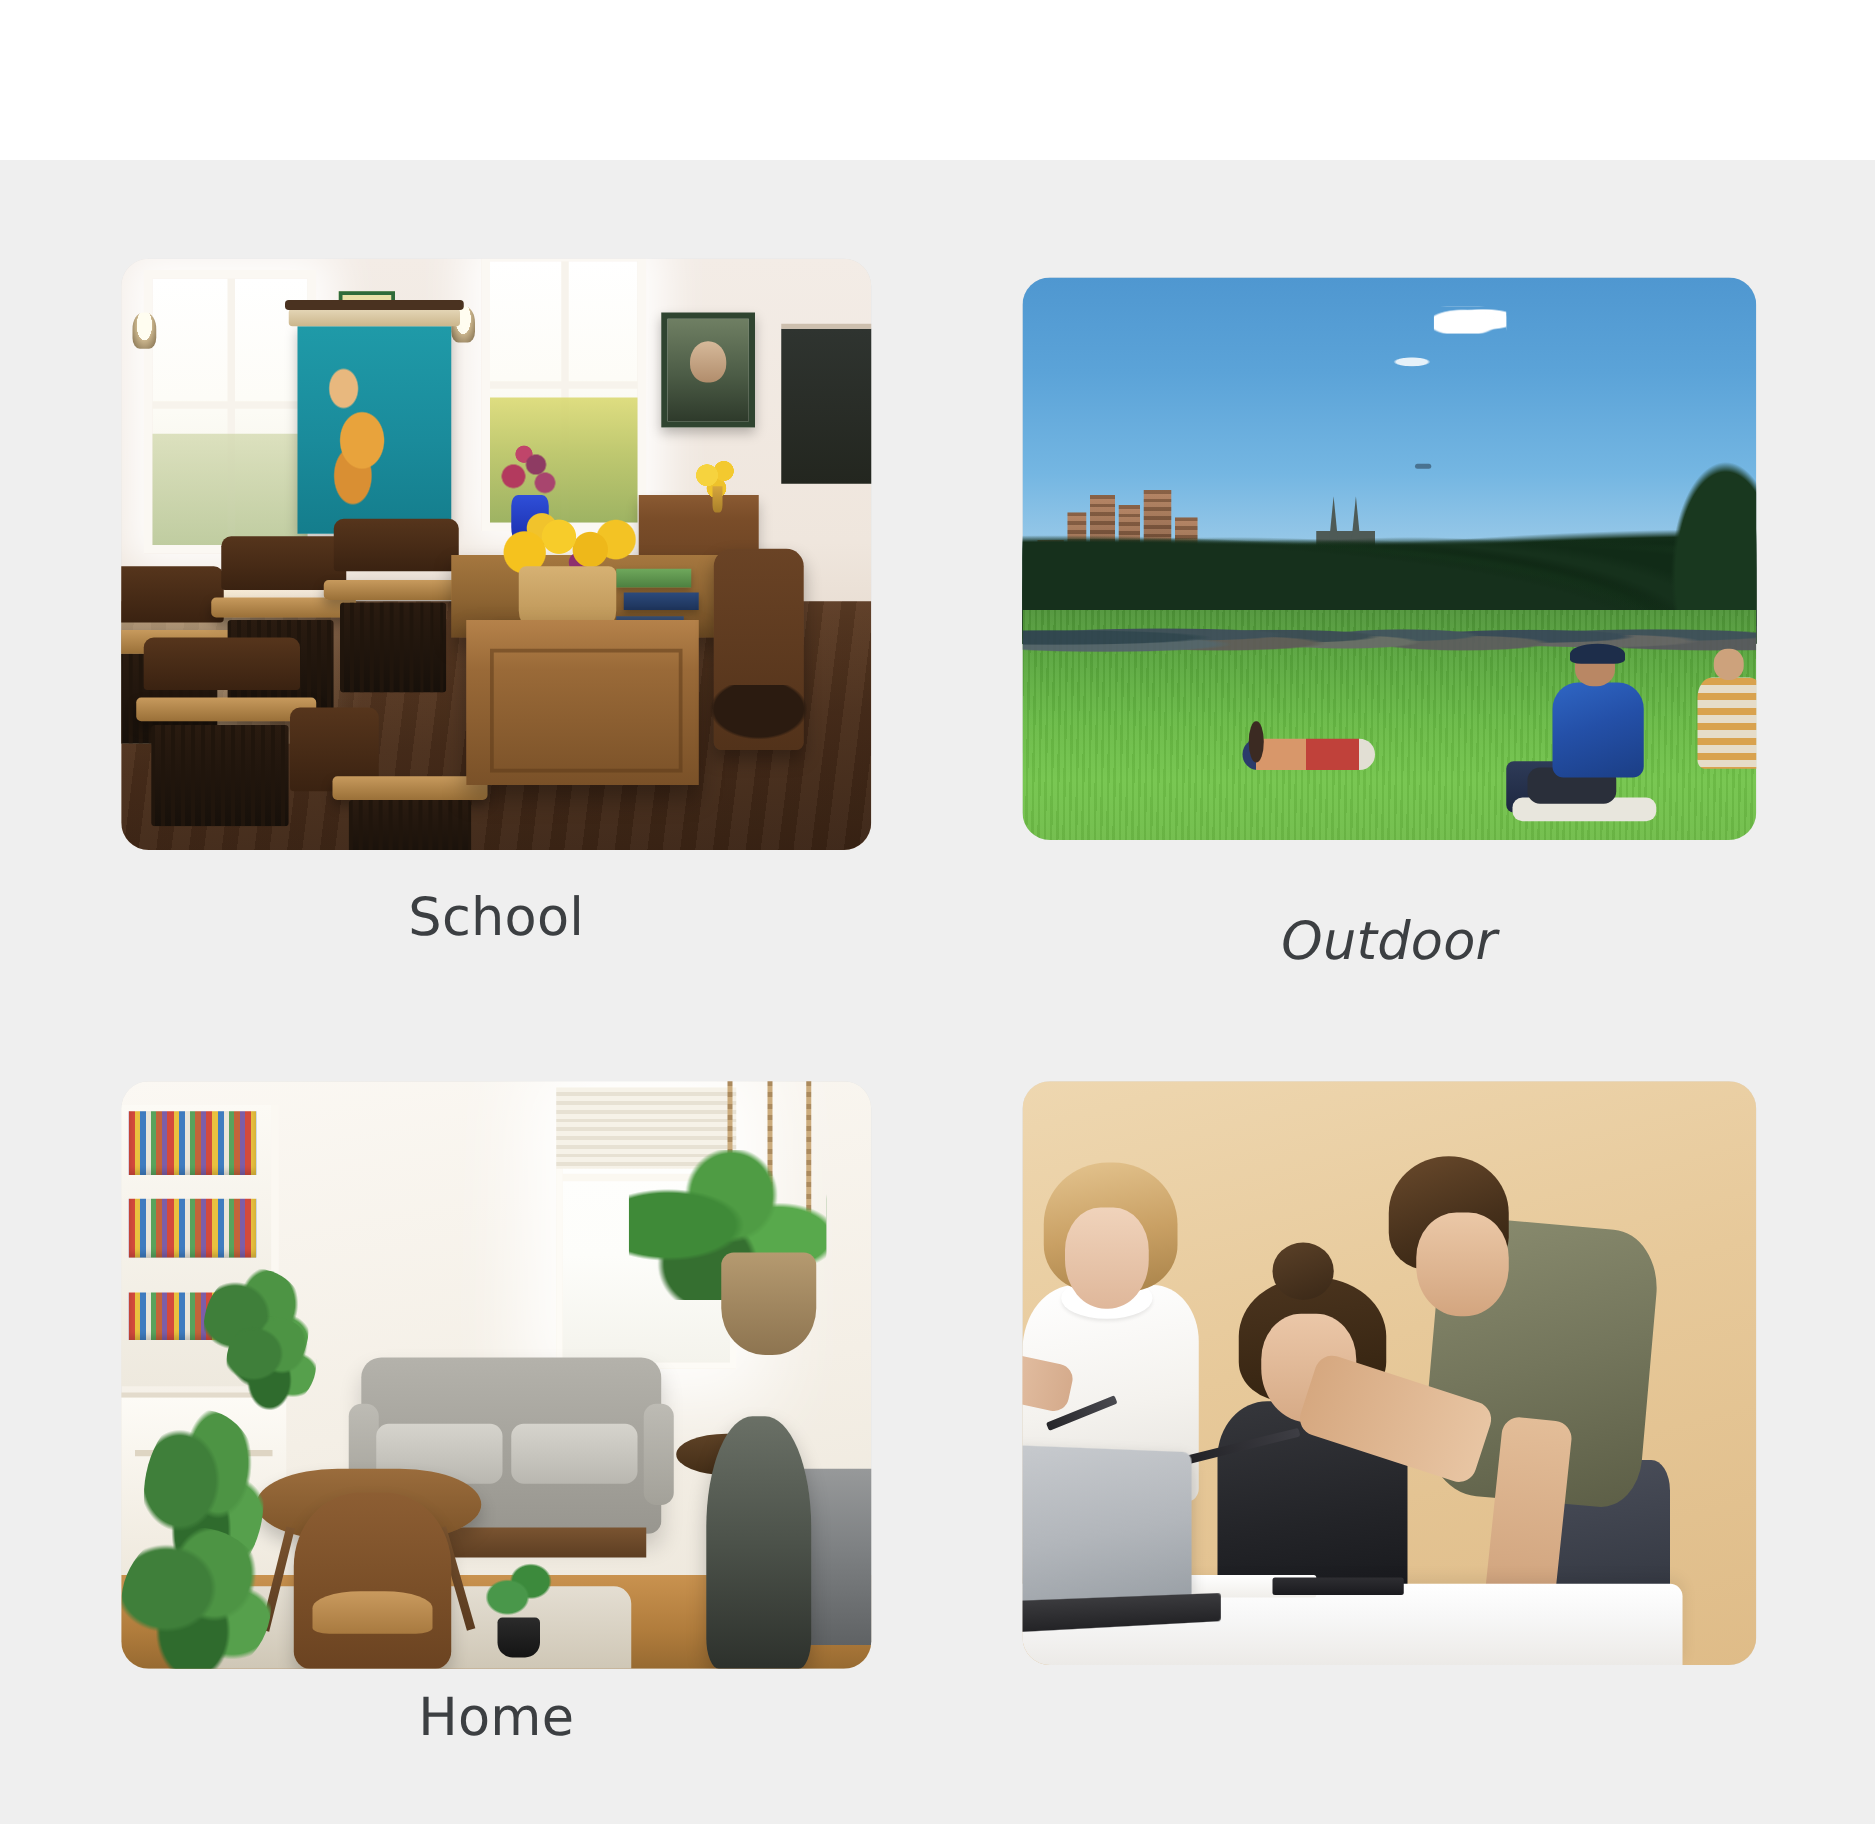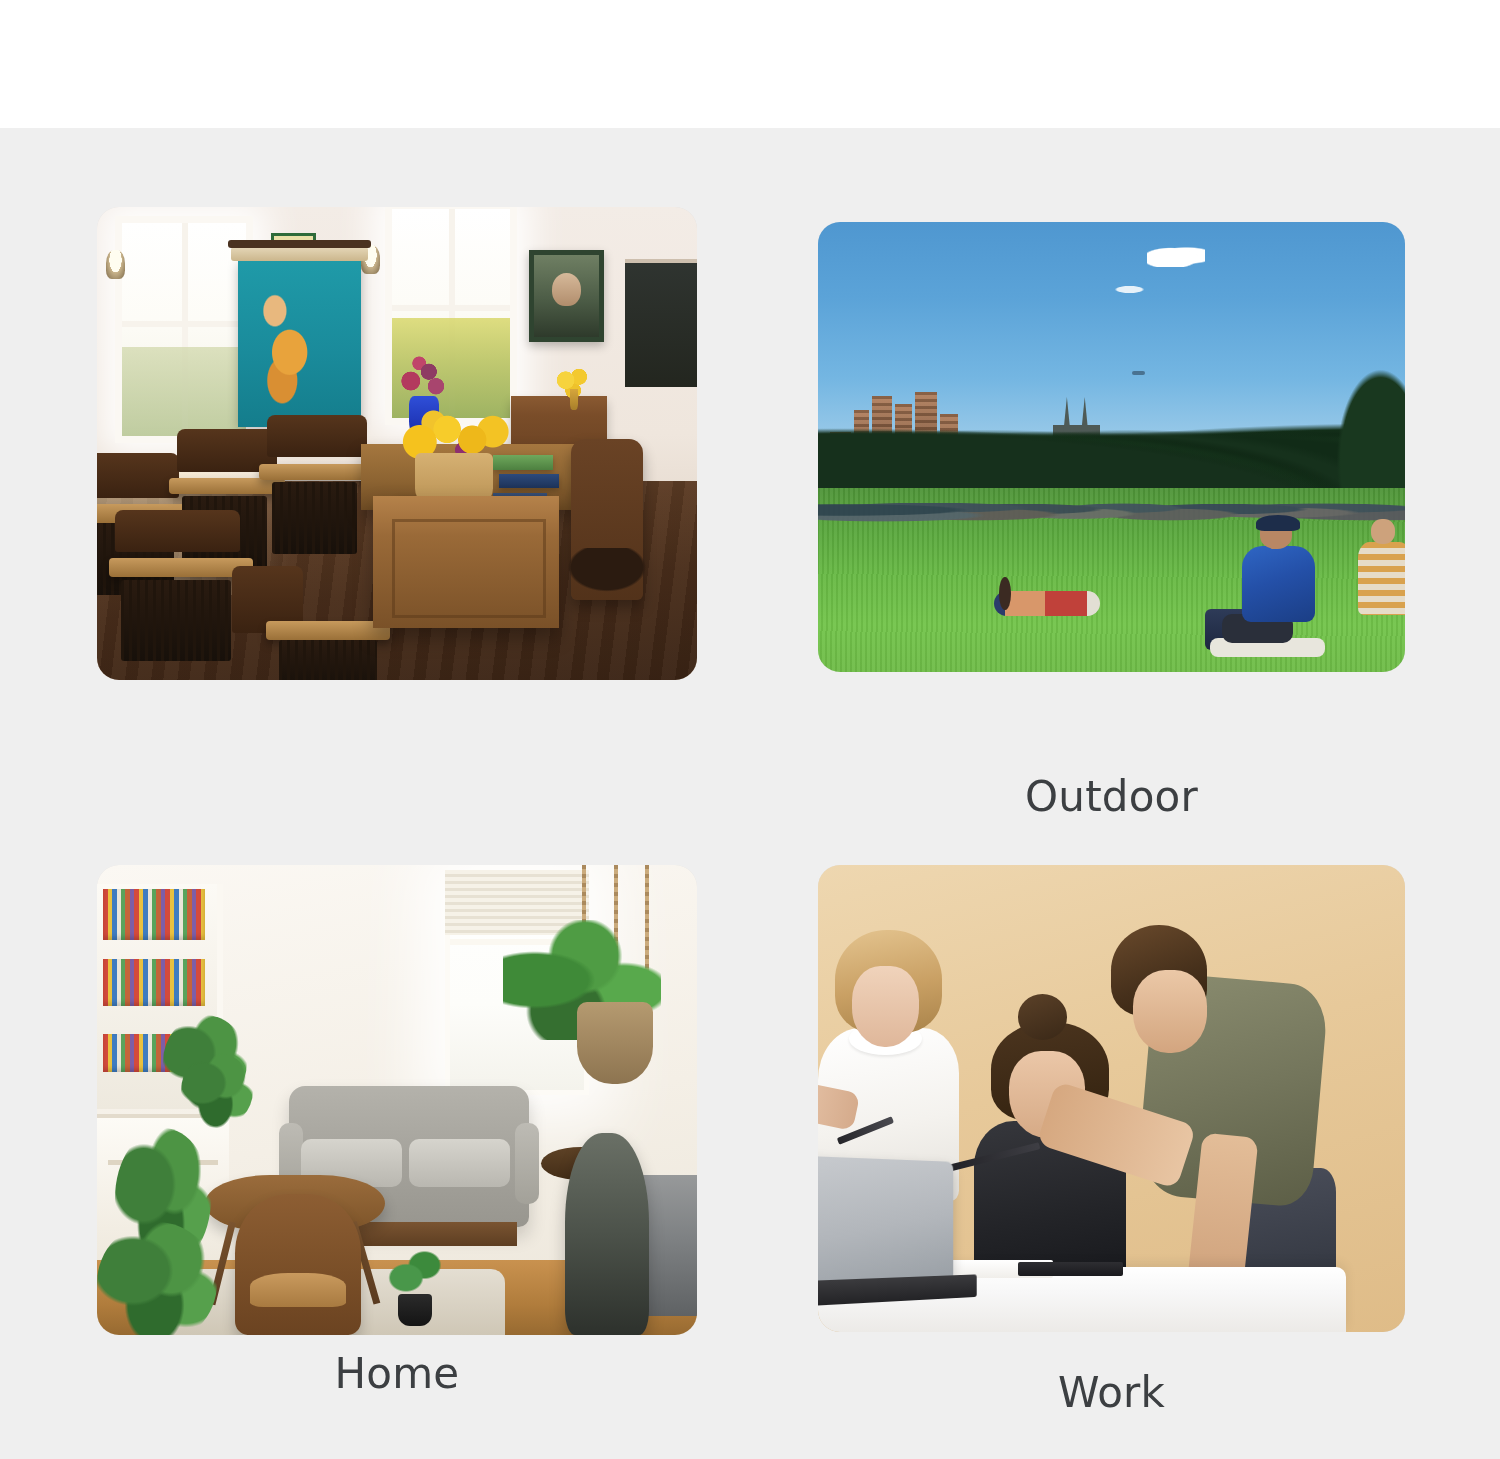--- a/index.html
+++ b/index.html
@@ -85,21 +85,21 @@
     width: 100%;
     text-align: center;
     font-family: "DejaVu Sans", sans-serif;
     font-weight: 400;
     font-size: 42px;
     color: #3c3f42;
     letter-spacing: 0.2px;
   }
 
   .card-school  .caption { top: 502px; }
-  .card-outdoor .caption { top: 550px; }
+  .card-outdoor .caption { top: 506px; font-style: italic; }
   .card-home    .caption { top: 484px; }
   .card-work    .caption { top: 503px; }
 
   
   .sc-wall {
     position: absolute; inset: 0;
     background:
       linear-gradient(180deg, #f3ece6 0%, #efe6dd 48%, #e8ddd2 62%, #ead9c9 63%, #e5d3c0 100%);
   }
   .sc-floor {
@@ -738,20 +738,21 @@
           <div class="sc-desk-big"></div>
           <div class="sc-books sc-b1"></div>
           <div class="sc-books sc-b2"></div>
           <div class="sc-books sc-b3"></div>
           <div class="sc-books sc-b4"></div>
           <div class="sc-sunflowers"></div>
           <div class="sc-basket"></div>
           <div class="sc-desk-front"></div>
           <div class="sc-chair"></div>
         </div>
+        <div class="caption">School</div>
       </div>
 
       <div class="card card-outdoor">
         <div class="thumb">
           <div class="od-sky"></div>
           <div class="od-cloud1"></div>
           <div class="od-cloud2"></div>
           <div class="od-plane"></div>
 
           <div class="od-city">
@@ -872,18 +873,17 @@
             <div class="arm"></div>
             <div class="arm2"></div>
           </div>
           <div class="wk-pointer"></div>
 
           <div class="wk-desk"></div>
           <div class="wk-papers"></div>
           <div class="wk-tablet"></div>
           <div class="wk-laptop"></div>
         </div>
-        <div class="caption">Work</div>
       </div>
 
     </div>
   </div>
 </div>
 
 </body></html>

